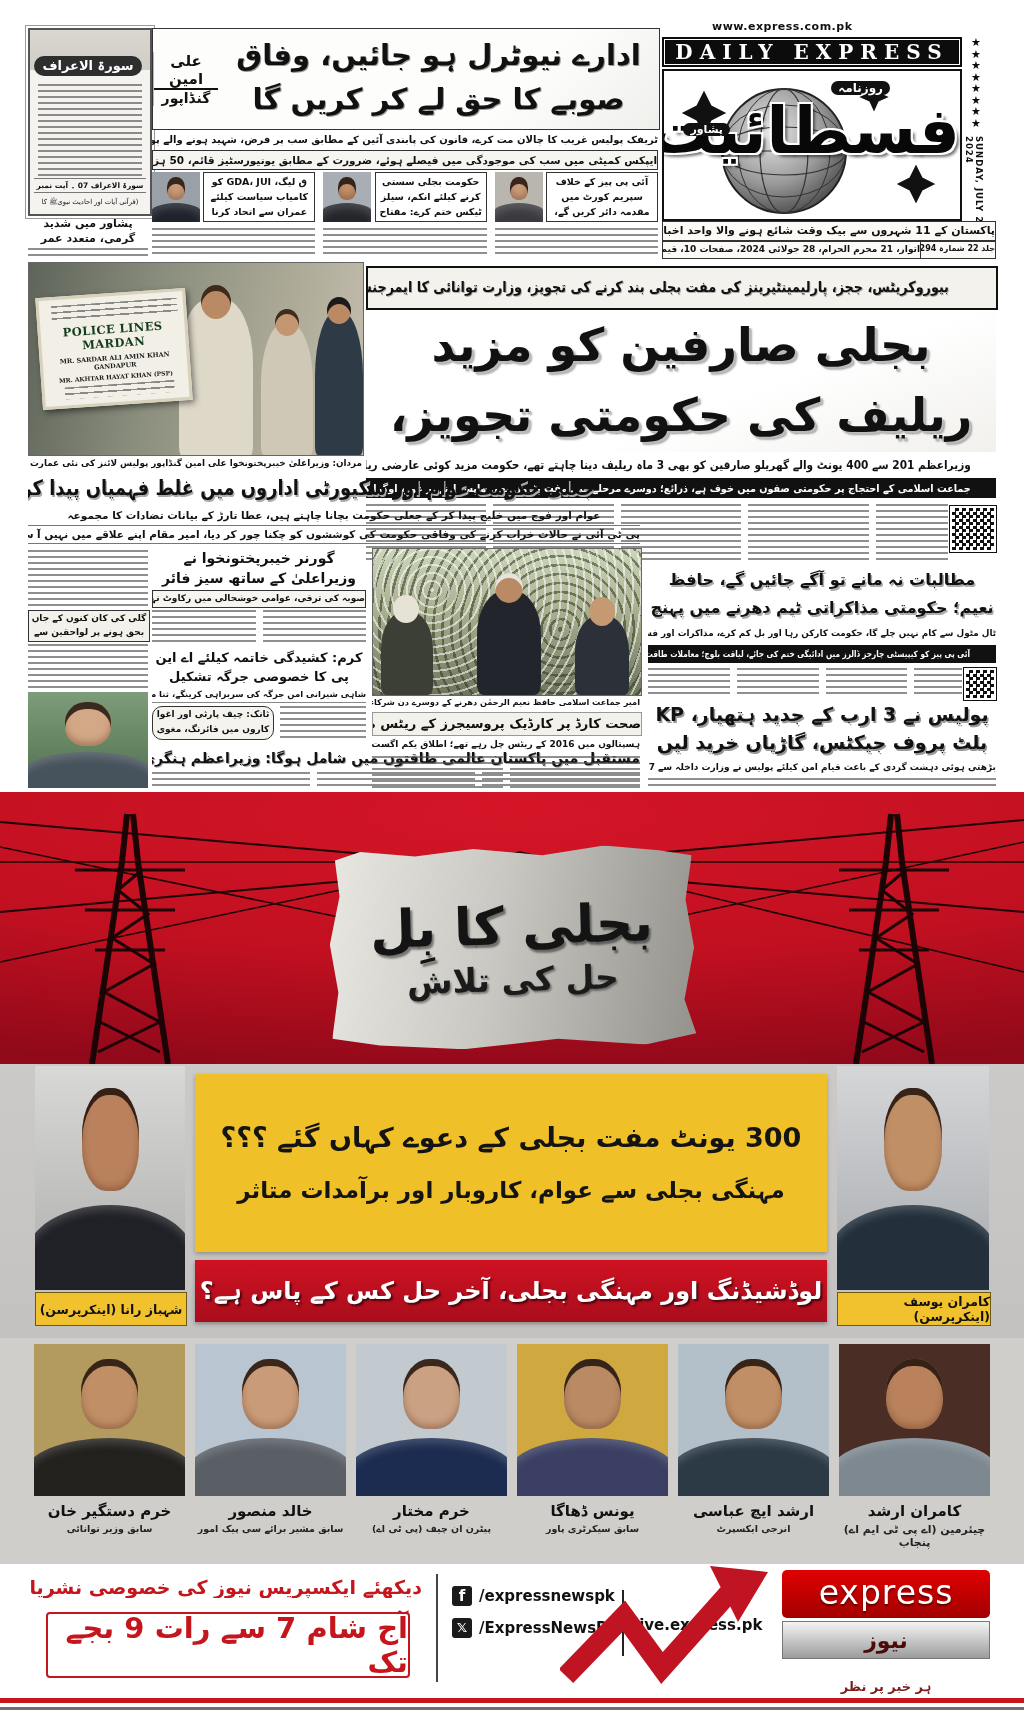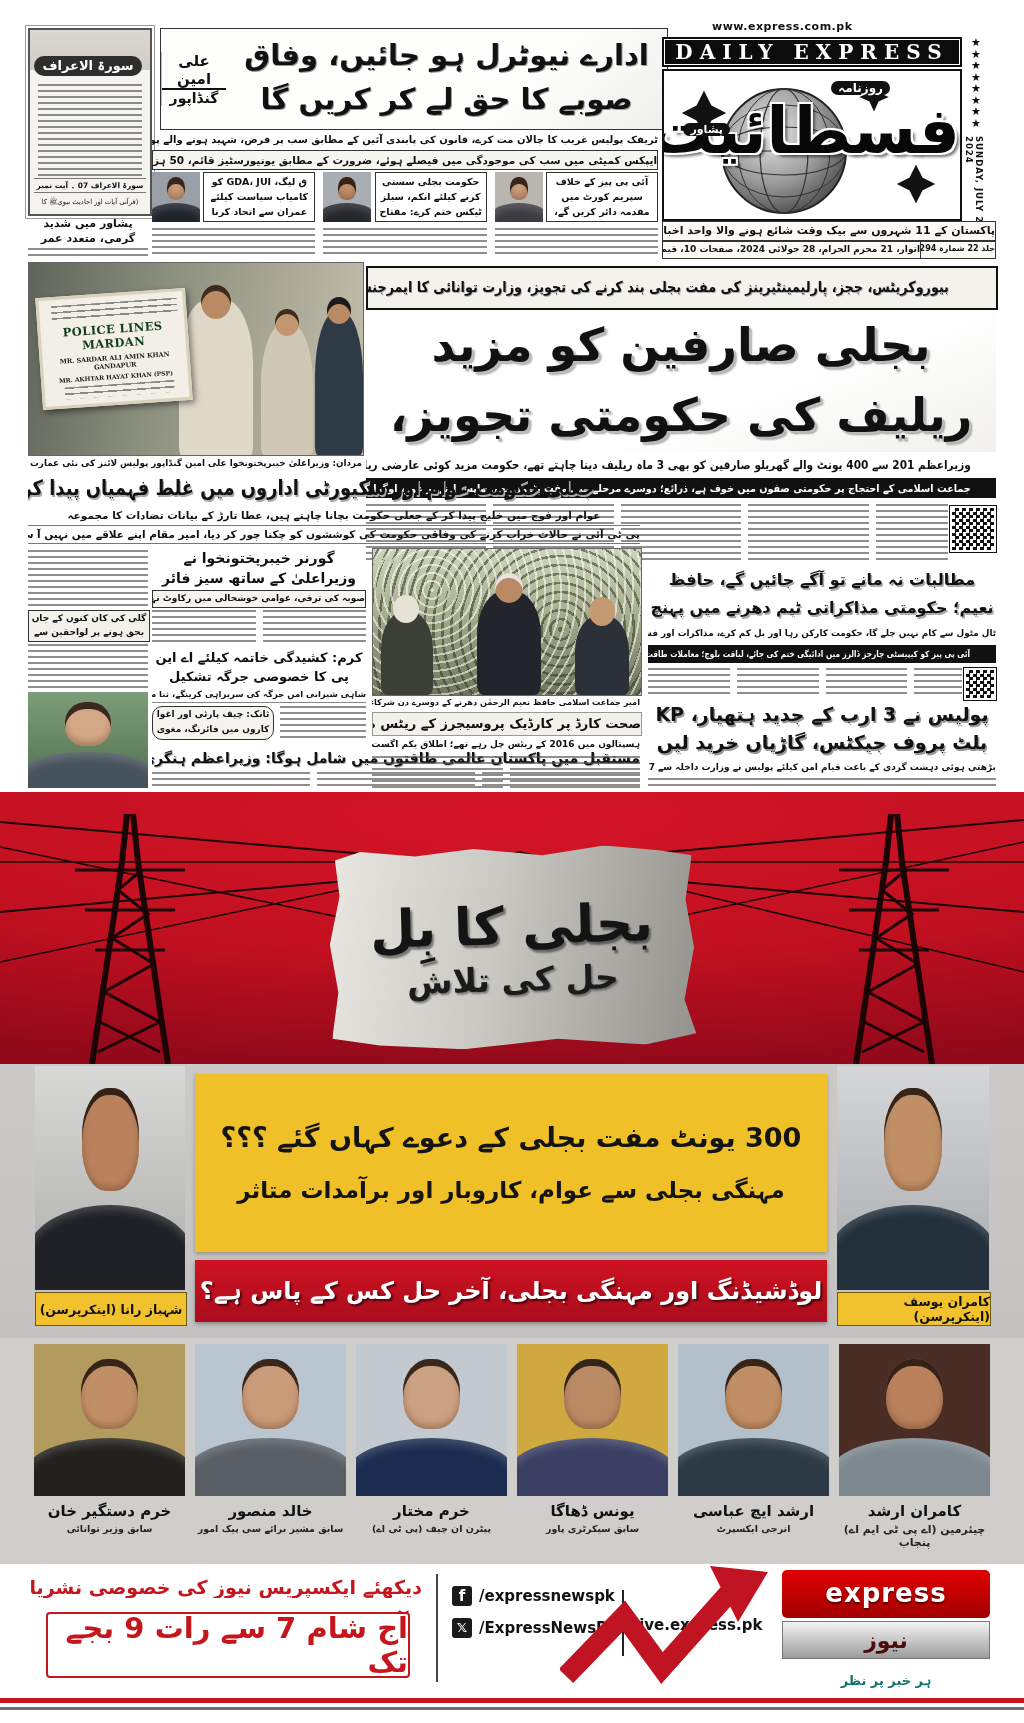--- a/index.html
+++ b/index.html
@@ -45,21 +45,21 @@
             linear-gradient(#d9d7d0,#cfcdc6);"></div>
     <div class="abs rtl b ctr" style="left:4px;top:26px;width:108px;height:20px;background:#2e2e2e;color:#fff;font-size:13px;line-height:20px;border-radius:10px;">سورۃ الاعراف</div>
     <div class="abs greek" style="left:8px;top:54px;width:104px;height:92px;"></div>
     <div class="abs rtl b ctr clip" style="left:4px;top:148px;width:112px;height:13px;font-size:7.5px;line-height:13px;border-top:1px solid #777;border-bottom:1px solid #777;">سورۃ الاعراف 07 ۔ آیت نمبر 38 (حصہ دوم)</div>
     <div class="abs rtl ctr clip" style="left:4px;top:165px;width:112px;height:14px;font-size:6.8px;line-height:14px;">(قرآنی آیات اور احادیث نبویﷺ کا احترام لازم ہے)</div>
   </div>
 
   <div class="abs rtl b ctr clip" style="left:28px;top:216px;width:120px;height:30px;font-size:11px;line-height:15px;">پشاور میں شدید گرمی، متعدد عمر رسیدہ افراد بے ہوش</div>
   <div class="abs greek" style="left:28px;top:248px;width:120px;height:12px;"></div>
 
-  <div class="abs box" style="left:152px;top:28px;width:506px;height:100px;background:linear-gradient(135deg,#fdfdfc 70%,#efefec);display:flex;align-items:center;margin-left:8px;">
+  <div class="abs box" style="left:152px;top:28px;width:506px;height:100px;background:linear-gradient(135deg,#fdfdfc 70%,#efefec);display:flex;align-items:center;">
     <div style="flex:0 0 64px;text-align:center;border-left:1px solid #bbb;" class="rtl">
       <div class="b" style="font-size:15px;">علی امین</div>
       <div class="b" style="font-size:14px;border-top:2px solid #111;">گنڈاپور</div>
     </div>
     <div class="rtl b ctr clip" style="flex:1;font-size:29px;line-height:44px;height:92px;text-shadow:1px 1px 0 #999;">ادارے نیوٹرل ہو جائیں، وفاق صوبے کا حق لے کر کریں گا</div>
   </div>
   <div class="abs rtl b ctr clip" style="left:152px;top:132px;width:506px;height:15px;font-size:10px;line-height:15px;white-space:nowrap;">ٹریفک پولیس غریب کا چالان مت کرے، قانون کی پابندی آئین کے مطابق سب پر فرض، شہید ہونے والے پولیو ورکرز، پولیس اور اساتذہ کو پلاٹ دینے کا اعلان</div>
   <div class="abs rtl b ctr clip box" style="left:152px;top:150px;width:504px;height:18px;font-size:10.5px;line-height:18px;white-space:nowrap;background:#f6f5f1;">ایپکس کمیٹی میں سب کی موجودگی میں فیصلے ہوئے، ضرورت کے مطابق یونیورسٹیز قائم، 50 ہزار افراد کو مفت سولر دیں گے: مردان میں خطاب</div>
 
   <div class="abs" style="left:152px;top:172px;width:506px;height:86px;display:flex;gap:8px;direction:rtl;">
@@ -372,26 +372,26 @@
     </div>
     <div style="position:absolute;left:622px;top:26px;width:2px;height:66px;background:#222;"></div>
     <div style="position:absolute;left:634px;top:52px;font-size:15px;font-weight:700;color:#111;">live.express.pk</div>
 
     <svg width="210" height="128" viewBox="0 0 210 128" style="position:absolute;left:560px;top:0;">
       <path d="M6 112 L64 52 L102 104 L168 30" stroke="#c01423" stroke-width="20" fill="none"></path>
       <polygon points="150,2 208,8 178,58" fill="#c01423"></polygon>
     </svg>
 
     <div style="position:absolute;left:782px;top:6px;width:208px;">
-      <div style="height:48px;background:linear-gradient(#e00001,#a30000);border-radius:5px;color:#fff;font-weight:700;
-                  font-size:26px;text-align:center;line-height:46px;letter-spacing:1px;text-shadow:0 2px 2px rgba(0,0,0,.5);">express</div>
+      <div style="height:48px;background:linear-gradient(#e00001,#a30000);border-radius:5px;color:#fff;font-weight:400;
+                  font-size:33px;text-align:center;line-height:46px;letter-spacing:1px;text-shadow:0 2px 2px rgba(0,0,0,.5);">express</div>
       <div style="height:36px;margin-top:3px;background:linear-gradient(#f4f4f4,#9c9c9c);border:1px solid #777;
                   display:flex;align-items:center;justify-content:center;">
         <span class="rtl b" style="font-size:22px;color:#4c0a0a;letter-spacing:6px;">نیوز</span>
       </div>
-      <div class="rtl b ctr" style="margin-top:14px;font-size:13px;color:#0f766e;">ہر خبر پر نظر</div>
+      <div class="rtl b ctr" style="margin-top:20px;font-size:13px;color:#7f1d1d;">ہر خبر پر نظر</div>
     </div>
   </div>
 
   <div class="abs" style="left:0;top:1698px;width:1024px;height:5px;background:#c4161c;"></div>
   <div class="abs" style="left:0;top:1707px;width:1024px;height:3px;background:#6e6e6e;"></div>
 
 </div>
 
 </body></html>

